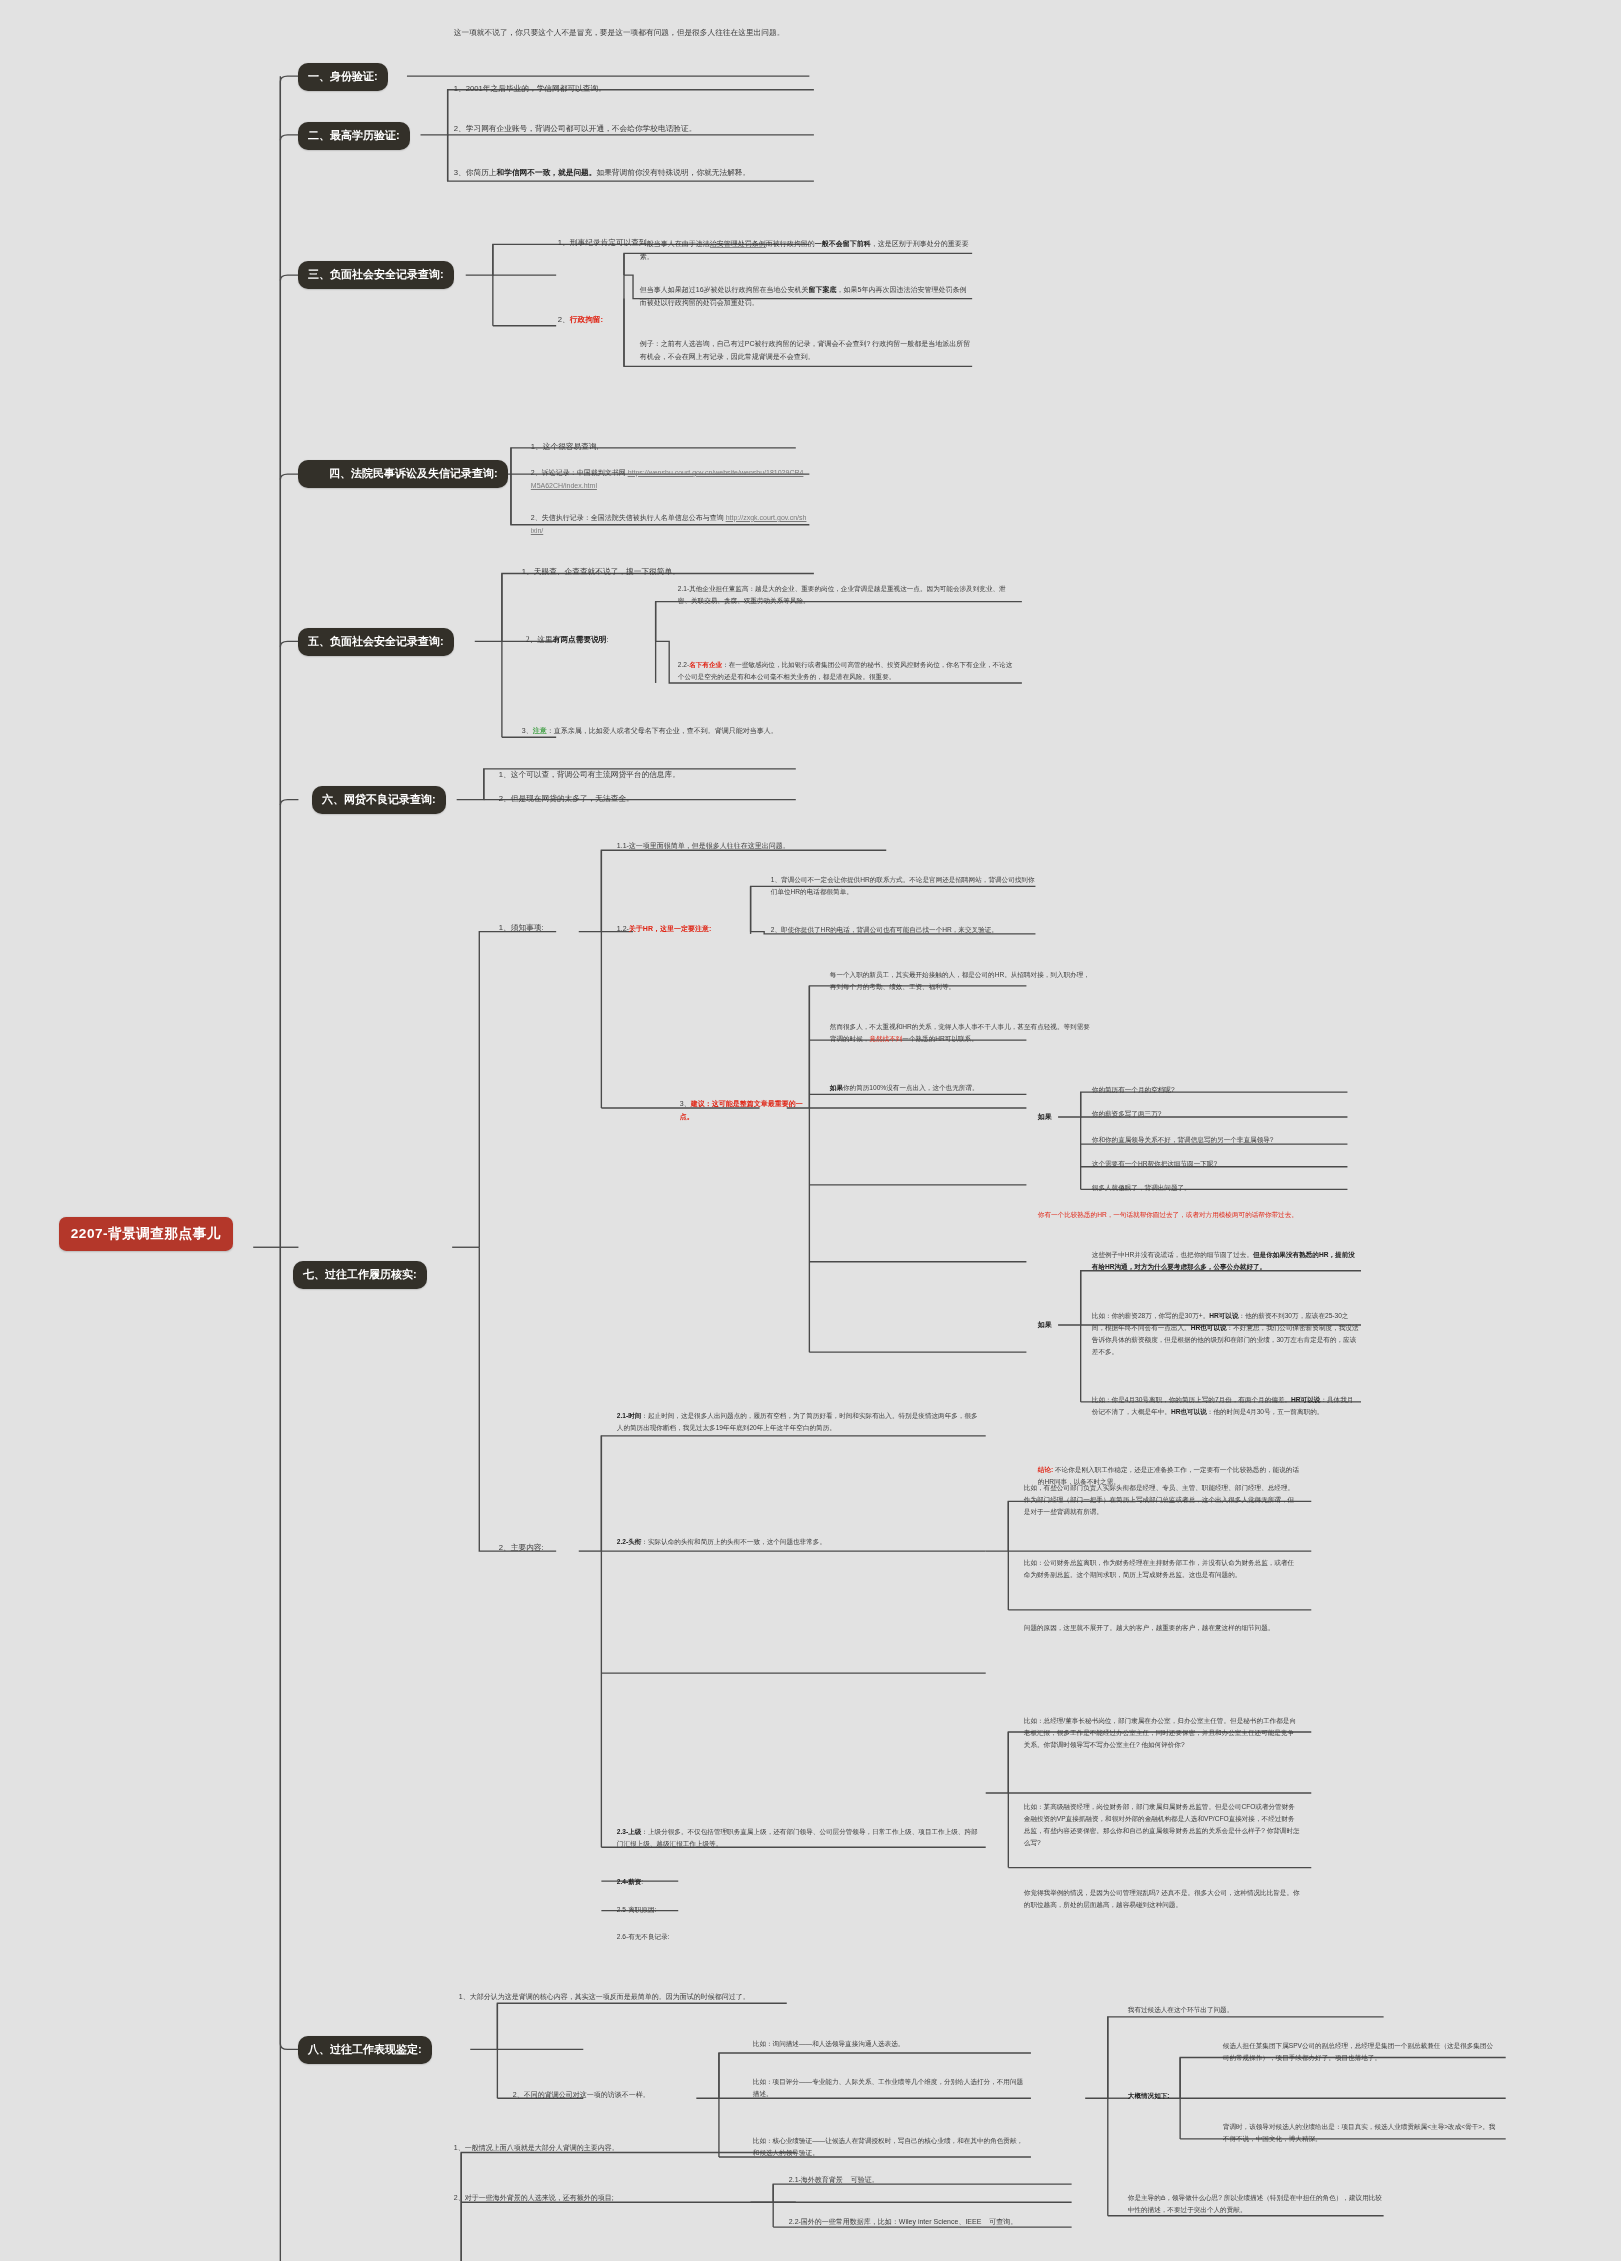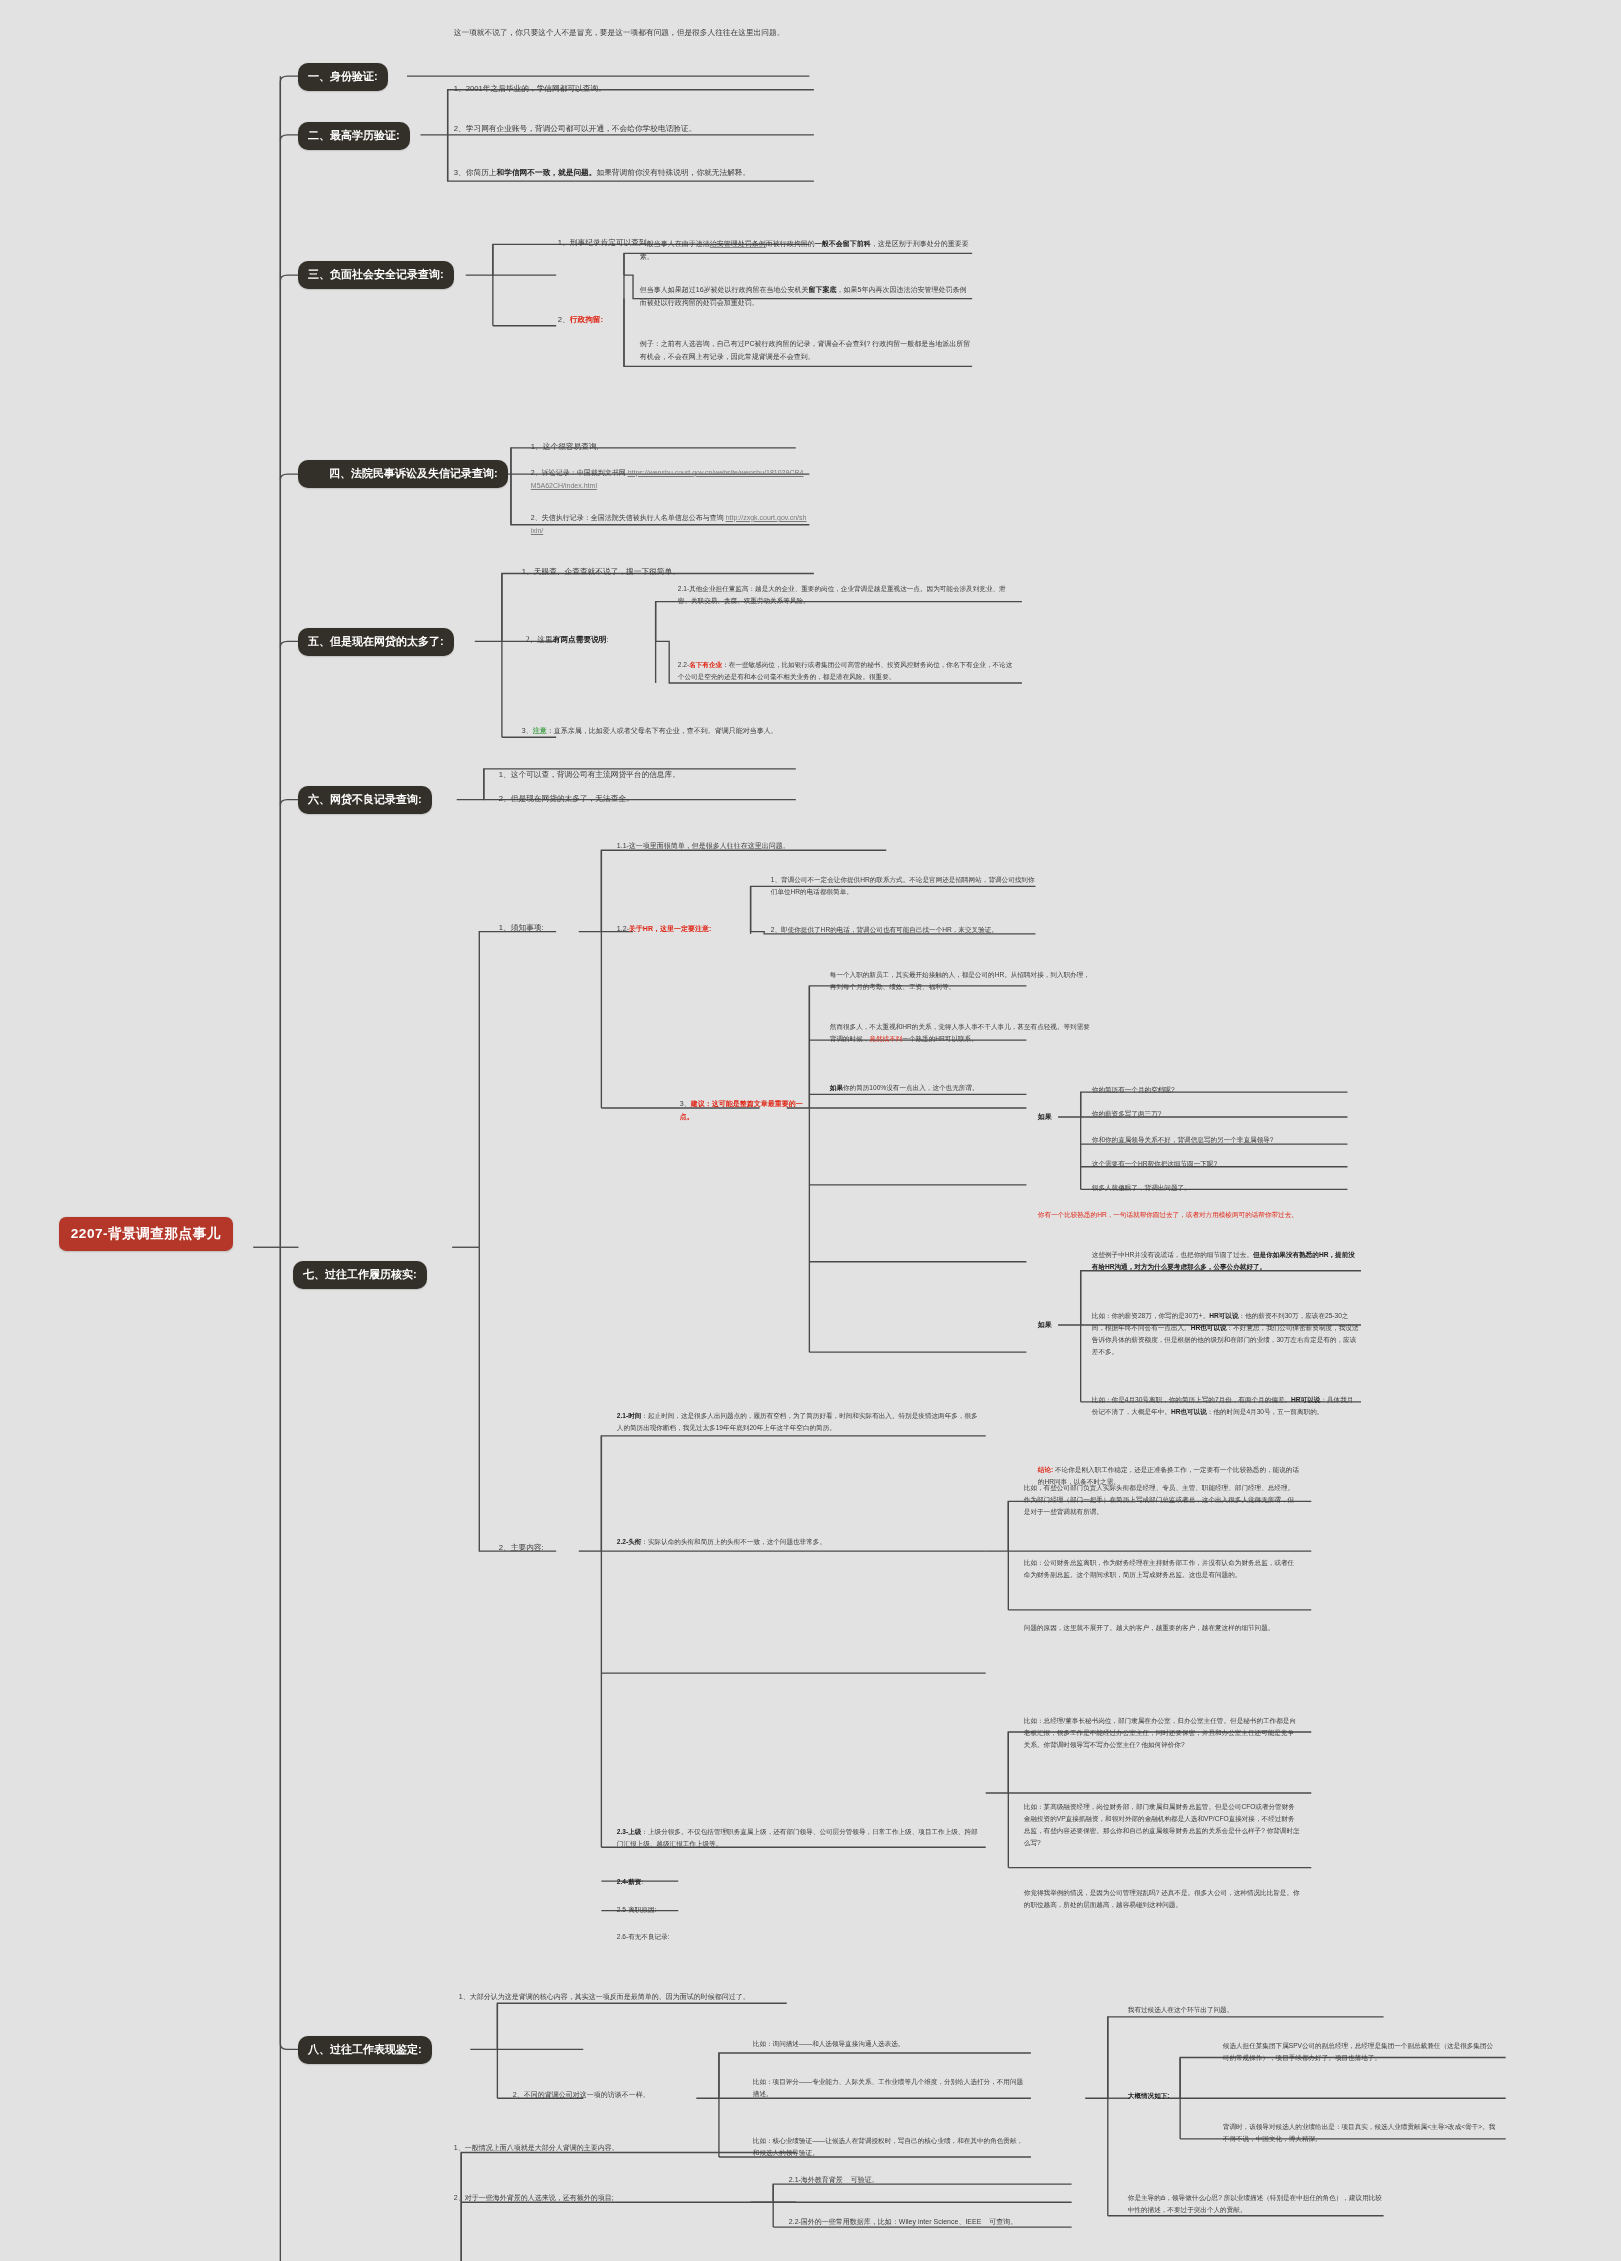--- a/index.html
+++ b/index.html
@@ -203,28 +203,28 @@
 <div class="node txt" style="left:556px;top:312px;width:68px;">2、<span class="red">行政拘留:</span></div>
 <div class="node txt sm" style="left:638px;top:237px;width:335px;">一般当事人在由于违法<span class="u">治安管理处罚条例</span>而被行政拘留的<span class="b">一般不会留下前科</span>，这是区别于刑事处分的重要要素。</div>
 <div class="node txt sm" style="left:638px;top:283px;width:335px;">但当事人如果超过16岁被处以行政拘留在当地公安机关<span class="b">留下案底</span>，如果5年内再次因违法治安管理处罚条例而被处以行政拘留的处罚会加重处罚。</div>
 <div class="node txt sm" style="left:638px;top:337px;width:335px;">例子：之前有人选咨询，自己有过PC被行政拘留的记录，背调会不会查到? 行政拘留一般都是当地派出所留有机会，不会在网上有记录，因此常规背调是不会查到。</div>
 
 <div class="node lvl1" style="left:298px;top:460px;padding-left:31px;">四、法院民事诉讼及失信记录查询:</div>
 <div class="node txt" style="left:529px;top:439px;width:271px;">1、这个很容易查询,</div>
 <div class="node txt sm" style="left:529px;top:466px;width:280px;">2、诉讼记录：中国裁判文书网 <span class="link">https://wenshu.court.gov.cn/website/wenshu/181029CR4M5A62CH/index.html</span></div>
 <div class="node txt sm" style="left:529px;top:511px;width:280px;">2、失信执行记录：全国法院失信被执行人名单信息公布与查询 <span class="link">http://zxgk.court.gov.cn/shixin/</span></div>
 
-<div class="node lvl1" style="left:298px;top:628px;">五、但是现在网贷的太多了:</div>
+<div class="node lvl1" style="left:298px;top:628px;">五、负面社会安全记录查询:</div>
 <div class="node txt" style="left:520px;top:564px;width:294px;">1、天眼查、企查查就不说了，搜一下很简单。</div>
 <div class="node txt" style="left:524px;top:632px;width:136px;font-family:Liberation Serif, serif;">2、这里<span class="b">有两点需要说明</span>:</div>
 <div class="node txt sm" style="left:520px;top:724px;width:271px;">3、<span class="green">注意</span>：直系亲属，比如爱人或者父母名下有企业，查不到。背调只能对当事人。</div>
 <div class="node txt xs" style="left:676px;top:582px;width:344px;">2.1-其他企业担任董监高：越是大的企业、重要的岗位，企业背调是越是重视这一点。因为可能会涉及到竞业、泄密、关联交易、贪腐、双重劳动关系等风险。</div>
 <div class="node txt xs" style="left:676px;top:658px;width:344px;">2.2-<span class="red">名下有企业</span>：在一些敏感岗位，比如银行或者集团公司高管的秘书、投资风控财务岗位，你名下有企业，不论这个公司是空壳的还是有和本公司毫不相关业务的，都是潜在风险。很重要。</div>
 
-<div class="node lvl1" style="left:298px;top:786px;text-align:center;">六、网贷不良记录查询:</div>
+<div class="node lvl1" style="left:312px;top:786px;text-align:center;">六、网贷不良记录查询:</div>
 <div class="node txt" style="left:497px;top:760px;width:298px;margin-top:7px;">1、这个可以查，背调公司有主流网贷平台的信息库。</div>
 <div class="node txt" style="left:497px;top:791px;width:298px;">2、但是现在网贷的太多了，无法查全。</div>
 
 <div class="node lvl1" style="left:293px;top:1234px;margin-top:27px;">七、过往工作履历核实:</div>
 <div class="node txt" style="left:497px;top:920px;width:90px;">1、须知事项:</div>
 <div class="node txt" style="left:497px;top:1540px;width:90px;">2、主要内容:</div>
 
 <div class="node txt sm" style="left:615px;top:839px;width:280px;">1.1-这一项里面很简单，但是很多人往往在这里出问题。</div>
 <div class="node txt sm" style="left:615px;top:922px;width:145px;">1.2-<span class="red">关于HR，这里一定要注意:</span></div>
 <div class="node txt xs" style="left:769px;top:873px;width:271px;">1、背调公司不一定会让你提供HR的联系方式。不论是官网还是招聘网站，背调公司找到你们单位HR的电话都很简单。</div>

